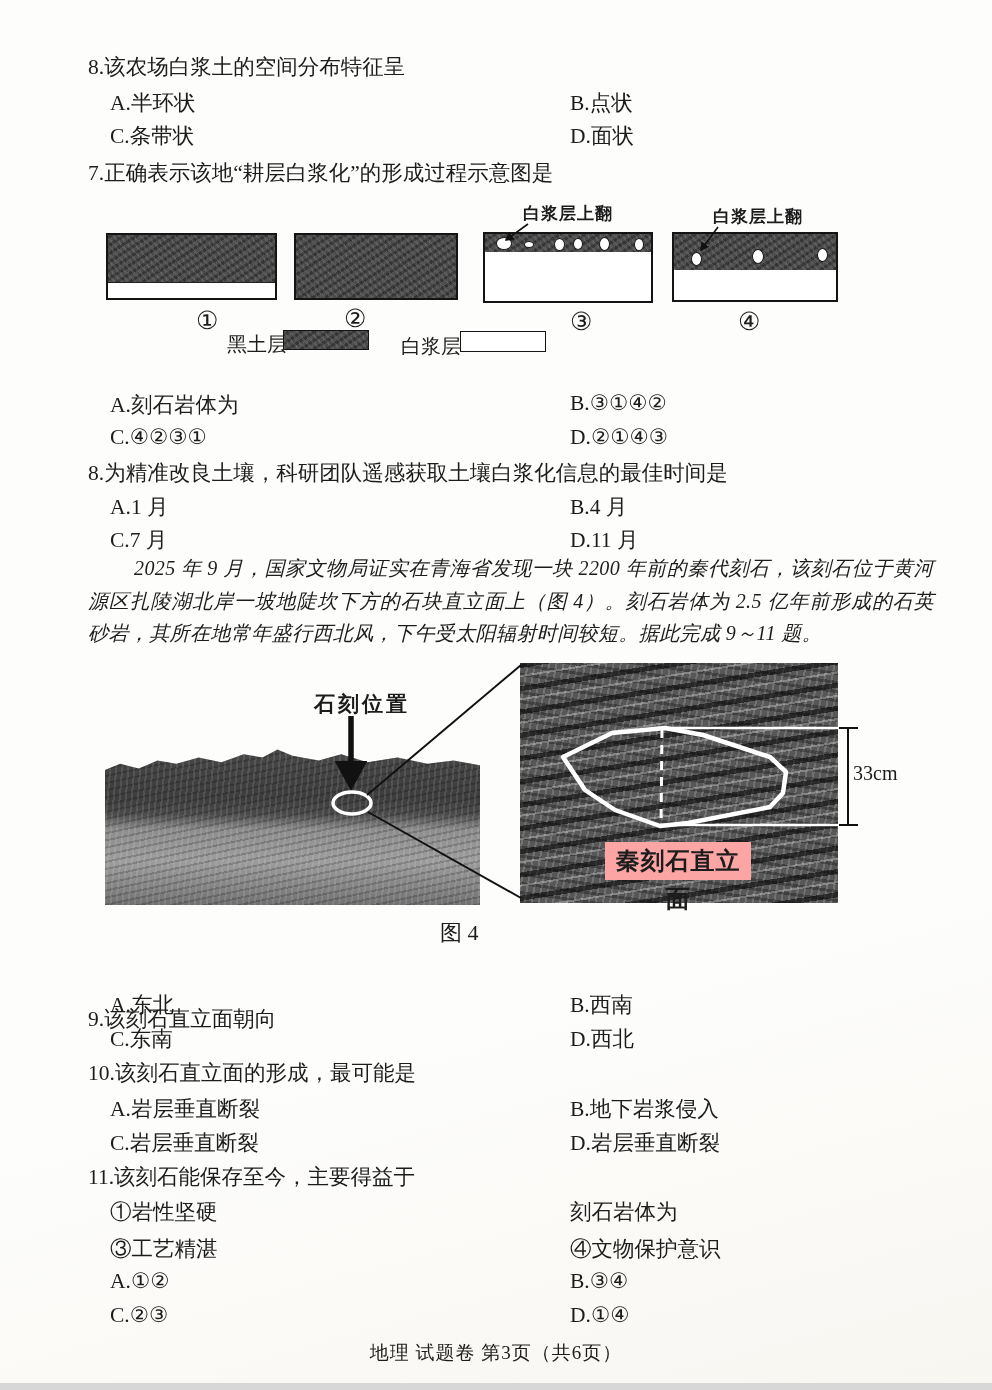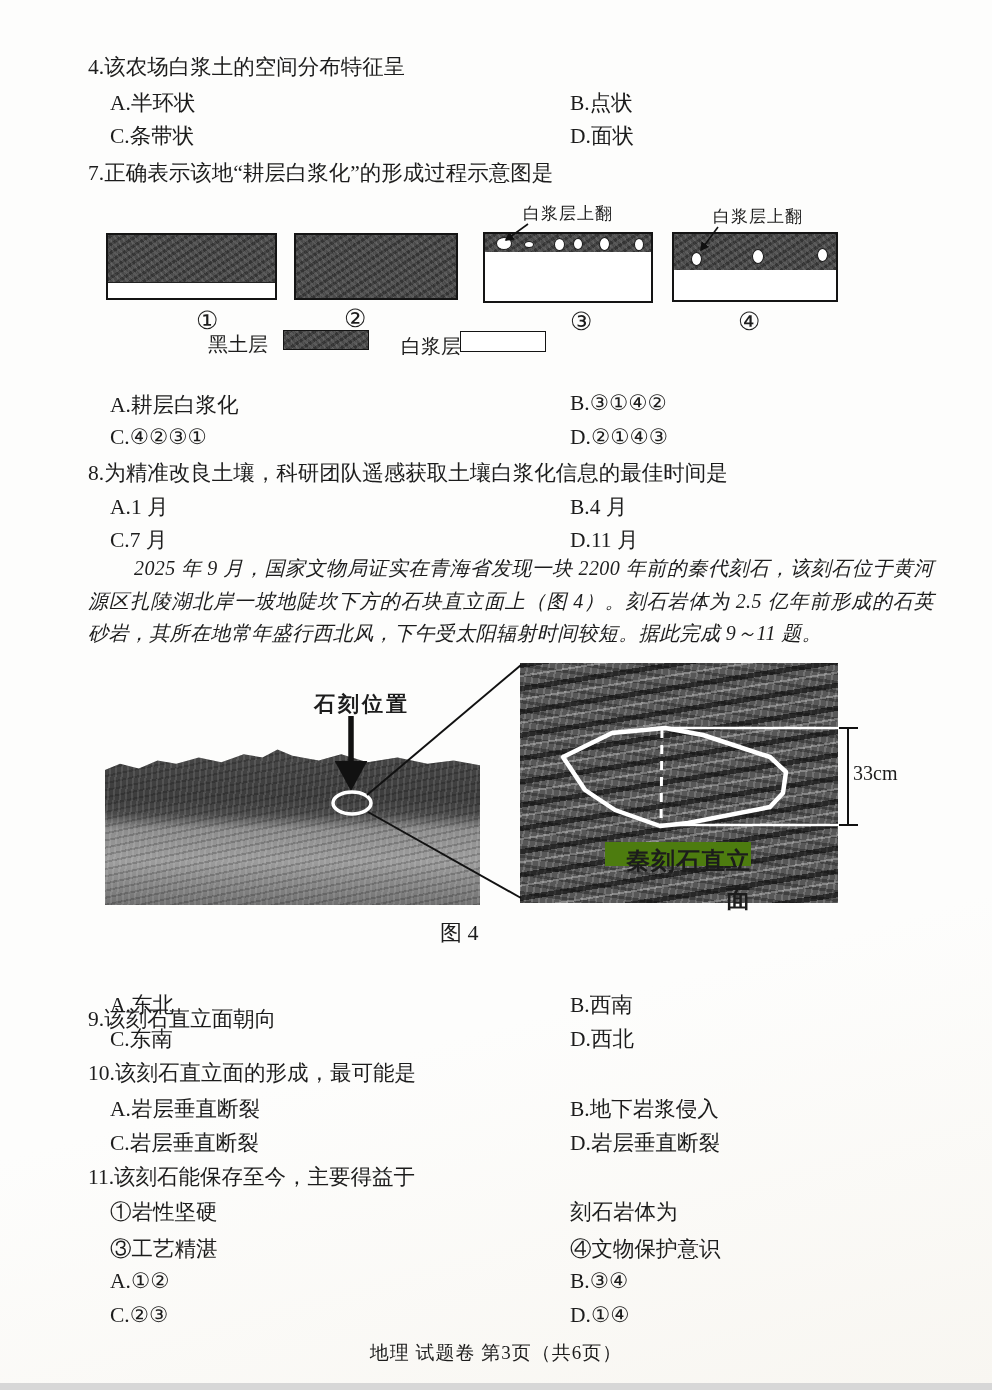--- a/index.html
+++ b/index.html
@@ -26,55 +26,55 @@
     background-color:#4a4a4a;
     background-image:
       repeating-linear-gradient(47deg, rgba(255,255,255,0.09) 0 2px, transparent 2px 5px),
       repeating-linear-gradient(-33deg, rgba(0,0,0,0.30) 0 3px, transparent 3px 7px),
       repeating-linear-gradient(81deg, rgba(255,255,255,0.06) 0 1px, transparent 1px 4px);
   }
   .soilpart{position:absolute;left:0;right:0;top:0;}
   .whitepart{position:absolute;left:0;right:0;bottom:0;background:#fff;border-top:1px solid #222;}
   .oval{position:absolute;background:#fff;border:1px solid #1a1a1a;border-radius:50%;}
   .panelnum{position:absolute;font-size:25px;}
-  .annot{position:absolute;font-size:17px;font-weight:normal;white-space:nowrap;letter-spacing:1px;}
+  .annot{position:absolute;font-size:17px;font-weight:bold;white-space:nowrap;letter-spacing:1px;}
   .legtext{position:absolute;font-size:20px;white-space:nowrap;}
   .legswatch{position:absolute;box-sizing:border-box;border:1.5px solid #141414;}
   
   .photoL{
     position:absolute;left:105px;top:748px;width:375px;height:157px;
     background-image:
       repeating-linear-gradient(95deg, rgba(255,255,255,0.10) 0 2px, transparent 2px 6px),
       repeating-linear-gradient(-12deg, rgba(0,0,0,0.18) 0 2px, transparent 2px 7px),
       linear-gradient(180deg,#474747 0%,#3d3d3d 32%,#4a4a4a 42%,#8d8d8d 52%,#9d9d9d 72%,#7e7e7e 92%,#6f6f6f 100%);
     clip-path:polygon(0 14%,4% 10%,9% 13%,14% 8%,19% 10%,25% 6%,31% 9%,37% 4%,42% 6%,46% 1%,50% 5%,57% 8%,63% 4%,70% 9%,78% 6%,86% 10%,93% 8%,100% 11%,100% 100%,0 100%);
   }
   .photoR{
     position:absolute;left:520px;top:663px;width:318px;height:240px;
     background-color:#575757;
     background-image:
       repeating-linear-gradient(171deg, rgba(0,0,0,0.55) 0 5px, transparent 5px 12px, rgba(255,255,255,0.28) 12px 14px, transparent 14px 23px),
       repeating-linear-gradient(8deg, rgba(0,0,0,0.28) 0 3px, transparent 3px 9px),
       repeating-linear-gradient(101deg, rgba(255,255,255,0.16) 0 2px, transparent 2px 7px);
   }
   .figlabelbox{
-    position:absolute;left:605px;top:842px;width:146px;height:24px;background:#4d7c0f;
-    font-size:24px;font-weight:bold;text-align:right;line-height:38px;letter-spacing:1px;
+    position:absolute;left:605px;top:842px;width:146px;height:38px;background:#fca5a5;
+    font-size:24px;font-weight:bold;text-align:center;line-height:38px;letter-spacing:1px;
   }
   .dimtext{position:absolute;left:853px;top:762px;font-size:20px;white-space:nowrap;}
   .figcap{position:absolute;left:440px;top:918px;font-size:22px;white-space:nowrap;}
   .stonelabel{position:absolute;left:314px;top:690px;font-size:21px;font-weight:bold;letter-spacing:3px;white-space:nowrap;}
   .footer{position:absolute;left:0;right:0;top:1340px;text-align:center;font-size:19px;letter-spacing:1px;}
   .scanedge{position:absolute;left:0;right:0;bottom:0;height:7px;background:#d7d7d7;}
   svg.overlay{position:absolute;left:0;top:0;pointer-events:none;}
 </style>
 </head>
 <body>
 
-<div class="abs stem" style="left:88px;top:52px">4.该农场白浆土的空间分布特征呈</div>
+<div class="abs stem" style="left:88px;top:52px">8.该农场白浆土的空间分布特征呈</div>
 <div class="optrow" style="top:88px">
   <span class="c1">A.半环状</span>
   <span class="c2">B.点状</span>
 </div>
 <div class="optrow" style="top:121px">
   <span class="c1">C.条带状</span>
   <span class="c2">D.面状</span>
 </div>
 
 <div class="abs stem" style="left:88px;top:158px">7.正确表示该地“耕层白浆化”的形成过程示意图是</div>
@@ -101,28 +101,28 @@
     <div class="oval" style="left:17px;top:18px;width:9px;height:12px;"></div>
     <div class="oval" style="left:78px;top:15px;width:10px;height:13px;"></div>
     <div class="oval" style="left:143px;top:14px;width:9px;height:12px;"></div>
   </div>
 
   <div class="panelnum" style="left:196px;top:306px">①</div>
   <div class="panelnum" style="left:344px;top:304px">②</div>
   <div class="panelnum" style="left:570px;top:307px">③</div>
   <div class="panelnum" style="left:738px;top:307px">④</div>
 
-  <div class="legtext" style="left:208px;top:331px">黑土层</div>
+  <div class="legtext" style="left:227px;top:331px">黑土层</div>
   <div class="legswatch soil" style="left:283px;top:330px;width:86px;height:20px;"></div>
   <div class="legtext" style="left:401px;top:333px">白浆层</div>
   <div class="legswatch" style="left:460px;top:331px;width:86px;height:21px;background:#fff;"></div>
 </div>
 
 <div class="optrow" style="top:390px">
-  <span class="c1">A.耕层白浆化</span>
+  <span class="c1">A.刻石岩体为</span>
   <span class="c2">B.③①④②</span>
 </div>
 <div class="optrow" style="top:424px">
   <span class="c1">C.④②③①</span>
   <span class="c2">D.②①④③</span>
 </div>
 
 <div class="abs stem" style="left:88px;top:458px">8.为精准改良土壤，科研团队遥感获取土壤白浆化信息的最佳时间是</div>
 <div class="optrow" style="top:492px">
   <span class="c1">A.1 月</span>

